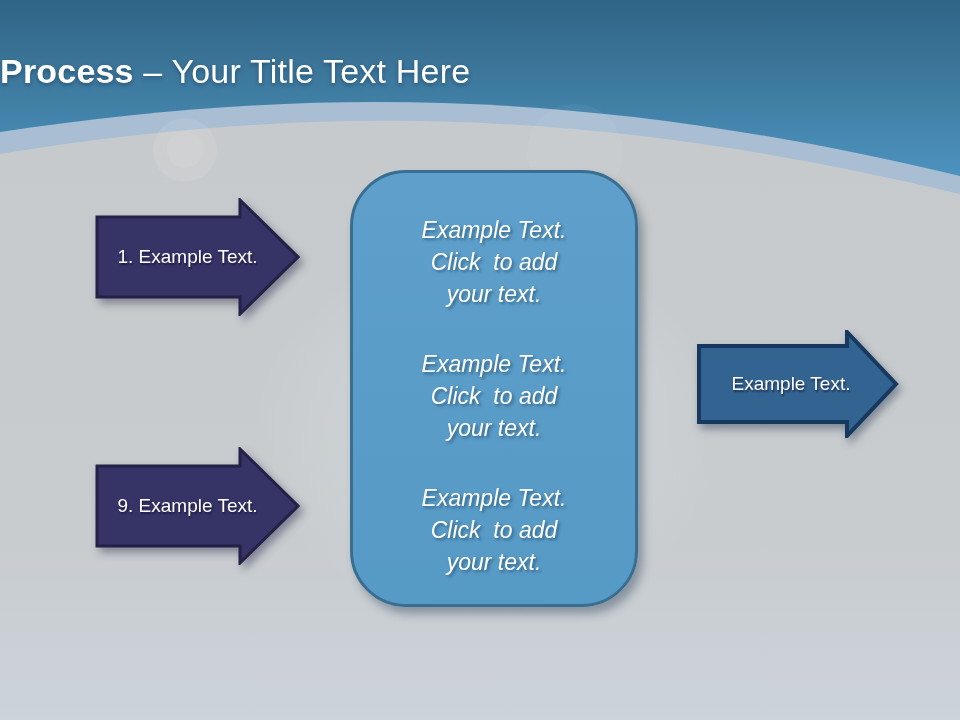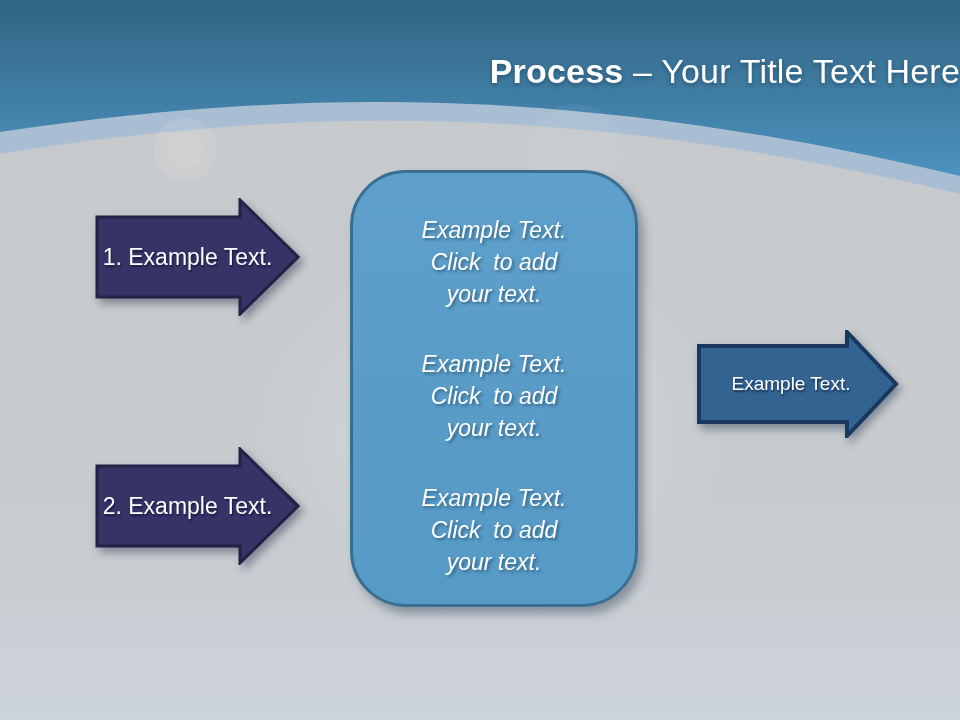--- a/index.html
+++ b/index.html
@@ -26,21 +26,21 @@
     left: 230px; top: 220px;
     width: 520px; height: 420px;
     background: radial-gradient(ellipse at center, rgba(235,245,255,0.30) 0%, rgba(235,245,255,0.0) 65%);
     pointer-events: none;
   }
 
   .slide-title {
     position: absolute;
     left: 0; top: 52px;
     width: 960px;
-    text-align: right;
+    text-align: left;
     color: #ffffff;
     font-size: 34px;
     letter-spacing: 0.2px;
     text-shadow: 0 2px 4px rgba(0,30,60,0.40);
     white-space: pre;
   }
   .slide-title .t-bold { font-weight: bold; }
 
   .arrow-wrap {
     position: absolute;
@@ -51,21 +51,21 @@
     position: absolute; left: 0; top: 0;
     filter: drop-shadow(4px 5px 4px rgba(20,20,55,0.40));
   }
   .arrow-label {
     position: absolute;
     left: 0; top: 0; right: 20px; bottom: 0;
     display: flex;
     align-items: center;
     justify-content: center;
     color: #ffffff;
-    font-size: 23px;
+    font-size: 19px;
     text-shadow: 1px 2px 2px rgba(0,0,40,0.55);
     white-space: pre;
   }
   .arrow-1 { left: 95px; top: 198px; }
   .arrow-2 { left: 95px; top: 325px; }
   .arrow-3 { left: 95px; top: 447px; }
 
   .arrow-right-wrap {
     position: absolute;
     left: 697px; top: 330px;
@@ -134,21 +134,21 @@
       <polygon points="2,19 145,19 145,2 203,59 145,116 145,99 2,99" fill="#363467" stroke="#232145" stroke-width="3"></polygon>
     </svg>
     <div class="arrow-label">1. Example Text.</div>
   </div>
 
 
   <div class="arrow-wrap arrow-3">
     <svg class="arrow-svg" width="205" height="118" viewBox="0 0 205 118" xmlns="http://www.w3.org/2000/svg">
       <polygon points="2,19 145,19 145,2 203,59 145,116 145,99 2,99" fill="#363467" stroke="#232145" stroke-width="3"></polygon>
     </svg>
-    <div class="arrow-label">2. Example Text.</div>
+    <div class="arrow-label">9. Example Text.</div>
   </div>
 
   <div class="center-box">
     <div class="box-paragraph">
       <div class="box-line">Example Text.</div>
       <div class="box-line">Click  to add</div>
       <div class="box-line">your text.</div>
     </div>
     <div class="box-paragraph">
       <div class="box-line">Example Text.</div>

